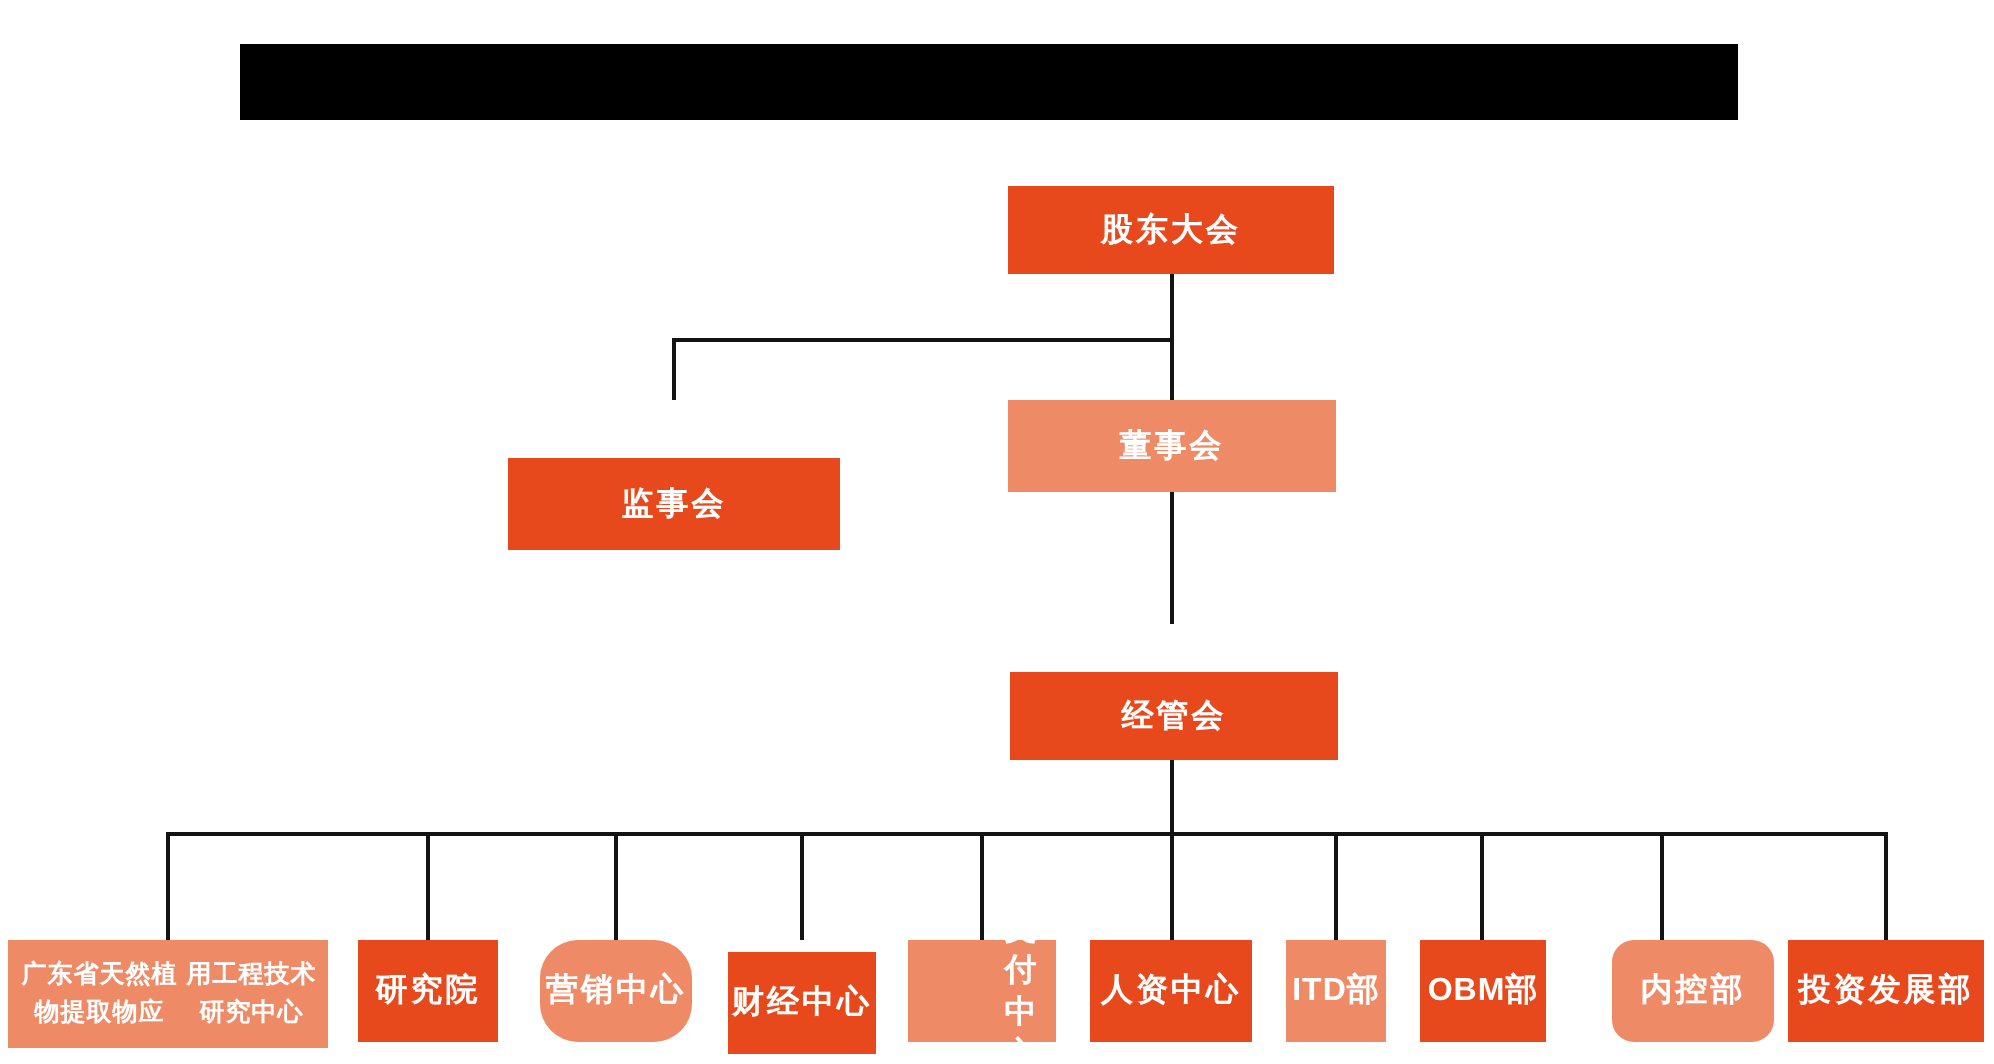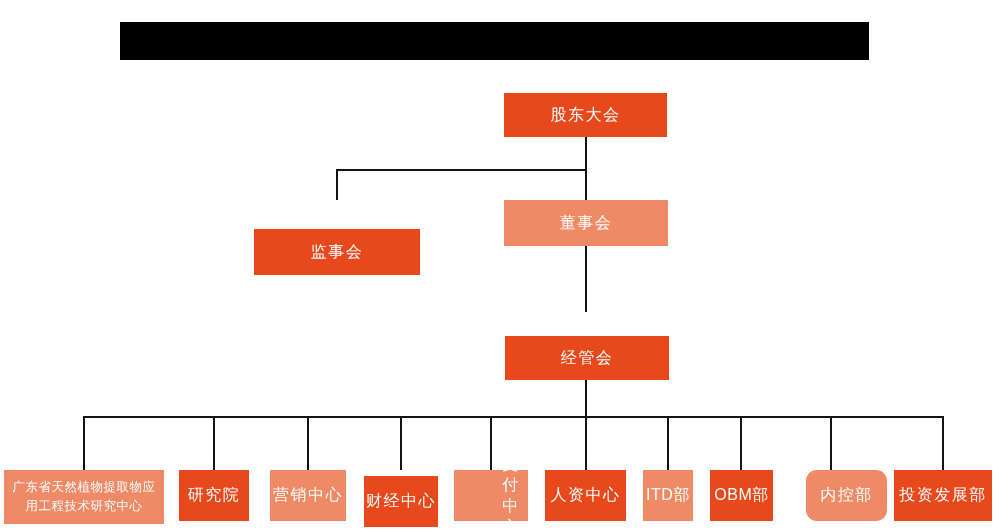--- a/index.html
+++ b/index.html
@@ -24,33 +24,33 @@
     background: var(--line-color, #141414);
   }
   .line.h { height: 2px; }
   .line.v { width: 2px; }
   .node {
     position: absolute;
     display: flex;
     align-items: center;
     justify-content: center;
     color: var(--node-text, #ffffff);
-    font-weight: normal;
+    font-weight: bold;
     font-size: 16px;
     letter-spacing: 1.5px;
     text-align: center;
     box-sizing: border-box;
   }
   .node.dark  { background: var(--dark-orange, #E8491C); }
   .node.light { background: var(--light-orange, #EE8A66); }
   .node.small {
     font-size: 12.5px;
     letter-spacing: 0.5px;
     line-height: 1.5;
-    flex-direction: column;
+    flex-direction: row;
     padding: 2px 4px;
   }
   .node.small span { display: block; }
 </style>
 </head>
 <body>
 
 <div class="canvas">
 
   <div class="redacted-bar" style="left:120px; top:22px; width:749px; height:38px;"></div>
@@ -77,21 +77,21 @@
   <div class="node dark" style="left:254px; top:200px; width:166px; height:46px;margin-top:29px;">监事会</div>
   <div class="node light" style="left:504px; top:200px; width:164px; height:46px;">董事会</div>
 
   <div class="node dark" style="left:505px; top:312px; width:164px; height:44px;margin-top:24px;">经管会</div>
 
   <div class="node light small" style="left:4px; top:470px; width:160px; height:54px;">
     <span>广东省天然植物提取物应</span>
     <span>用工程技术研究中心</span>
   </div>
   <div class="node dark" style="left:179px; top:470px; width:70px; height:51px;">研究院</div>
-  <div class="node light" style="left:270px; top:470px; width:76px; height:51px;">营销中心</div>
+  <div class="node light" style="left:270px; top:470px; width:76px; height:51px;border-radius:19px;">营销中心</div>
   <div class="node dark" style="left:364px; top:476px; width:74px; height:51px;">财经中心</div>
   <div class="node light" style="left:454px; top:470px; width:74px; height:51px;padding-left:40px;">交付中心</div>
   <div class="node dark" style="left:545px; top:470px; width:81px; height:51px;">人资中心</div>
   <div class="node dark" style="left:710px; top:470px; width:63px; height:51px; letter-spacing:0.5px;">OBM部</div>
   <div class="node light" style="left:643px; top:470px; width:50px; height:51px; letter-spacing:0.5px;">ITD部</div>
   <div class="node light" style="left:806px; top:470px; width:81px; height:51px;border-radius:11px;">内控部</div>
   <div class="node dark" style="left:894px; top:470px; width:98px; height:51px;">投资发展部</div>
 
 </div>
 

